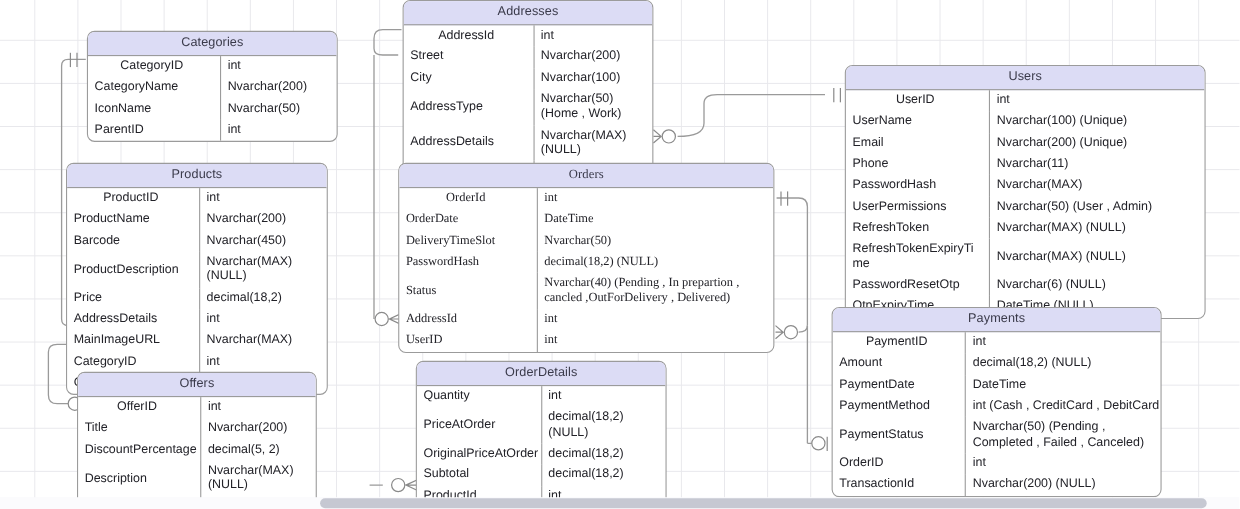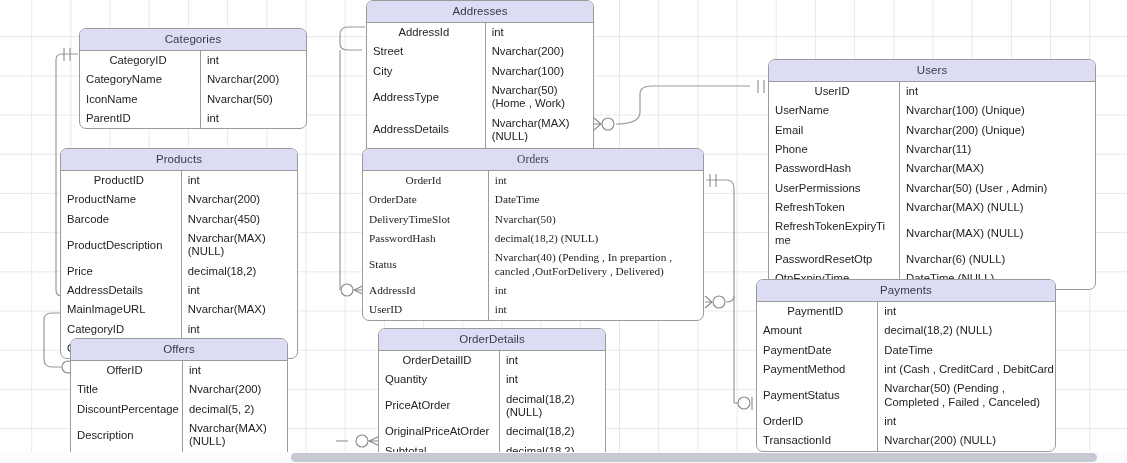--- a/index.html
+++ b/index.html
@@ -417,24 +417,20 @@
       </tr>
 
     </tbody>
       </table>
   </div>
 
   <div class="entity" style="left:378px; top:328px; width:228px;">
     <div class="entity-title">OrderDetails</div>
     <table class="attr-table">
       <tbody>
-          <tr class="attr-row pk">
-        <td class="attr-name" style="width:46%">OrderDetailID</td>
-        <td class="attr-type">int</td>
-      </tr>
       <tr class="attr-row">
         <td class="attr-name">Quantity</td>
         <td class="attr-type">int</td>
       </tr>
       <tr class="attr-row">
         <td class="attr-name">PriceAtOrder</td>
         <td class="attr-type">decimal(18,2) (NULL)</td>
       </tr>
       <tr class="attr-row">
         <td class="attr-name" style="white-space:nowrap">OriginalPriceAtOrder</td>

